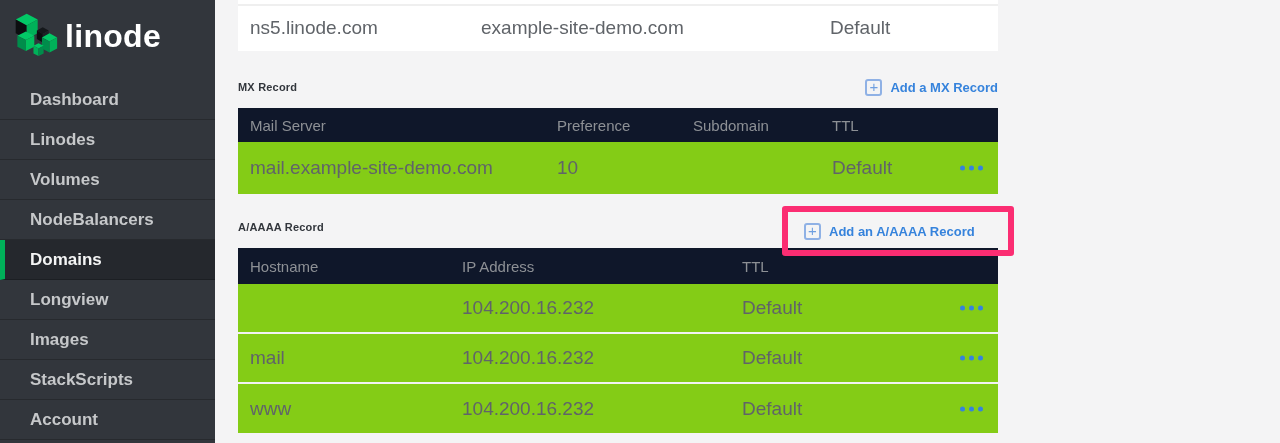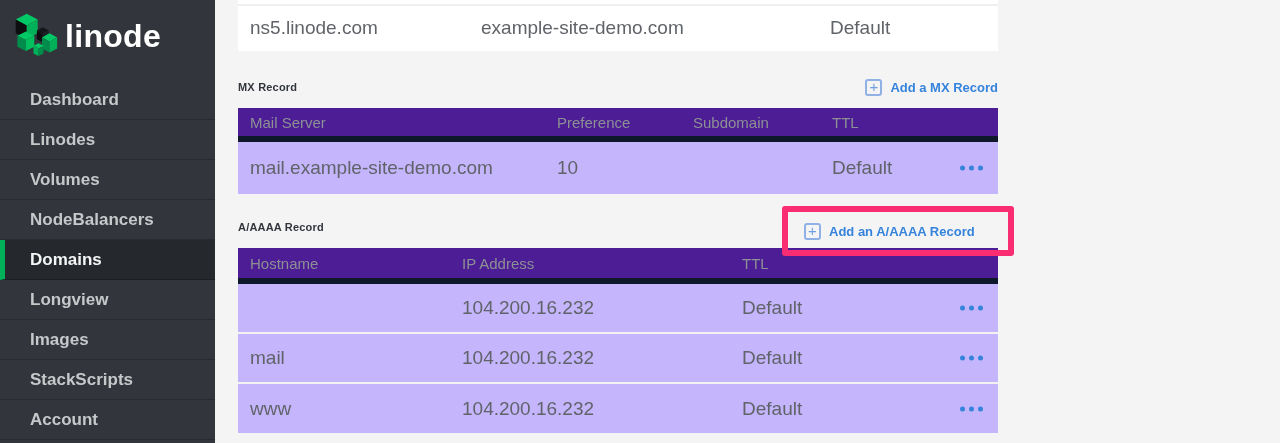--- a/index.html
+++ b/index.html
@@ -39,24 +39,24 @@
   .plus-icon {
     width:17px; height:17px; border:2px solid #8fb1e5; border-radius:3px;
     color:#6f9fe0; display:flex; align-items:center; justify-content:center;
     margin-right:8px; flex:0 0 auto;
   }
   .plus-icon::before { content:"+"; font-size:15px; font-weight:400; line-height:1; margin-top:-1px; }
 
   .tbl { position:absolute; left:238px; width:760px; }
   .tbl-mx { top:108px; }
   .tbl-a  { top:248px; }
-  .thead { position:relative; background:#4c1d95; border-bottom:6px solid #0f172a; }
+  .thead { position:relative; background:#0f172a; border-bottom:1px solid #0f172a; }
   .thead-mx { height:34px; }
   .thead-a  { height:36px; }
-  .trow { position:relative; background:#c4b5fd; }
+  .trow { position:relative; background:#84cc16; }
   .trow-mx { height:52px; }
   .trow-a  { height:50px; border-bottom:2px solid #f2f2f3; }
   .trow-a.last { height:49px; border-bottom:none; }
 
   .cell { position:absolute; top:50%; transform:translateY(-50%); font-size:19px; color:#606469; white-space:nowrap; }
   .hcell { position:absolute; top:50%; transform:translateY(-50%); font-size:15px; color:#8d9095; white-space:nowrap; }
   .ns-row .cell { top:calc(50% + 2px); }
 
   
   .c-ns-1 { left:12px; }  .c-ns-2 { left:243px; } .c-ns-3 { left:592px; }

